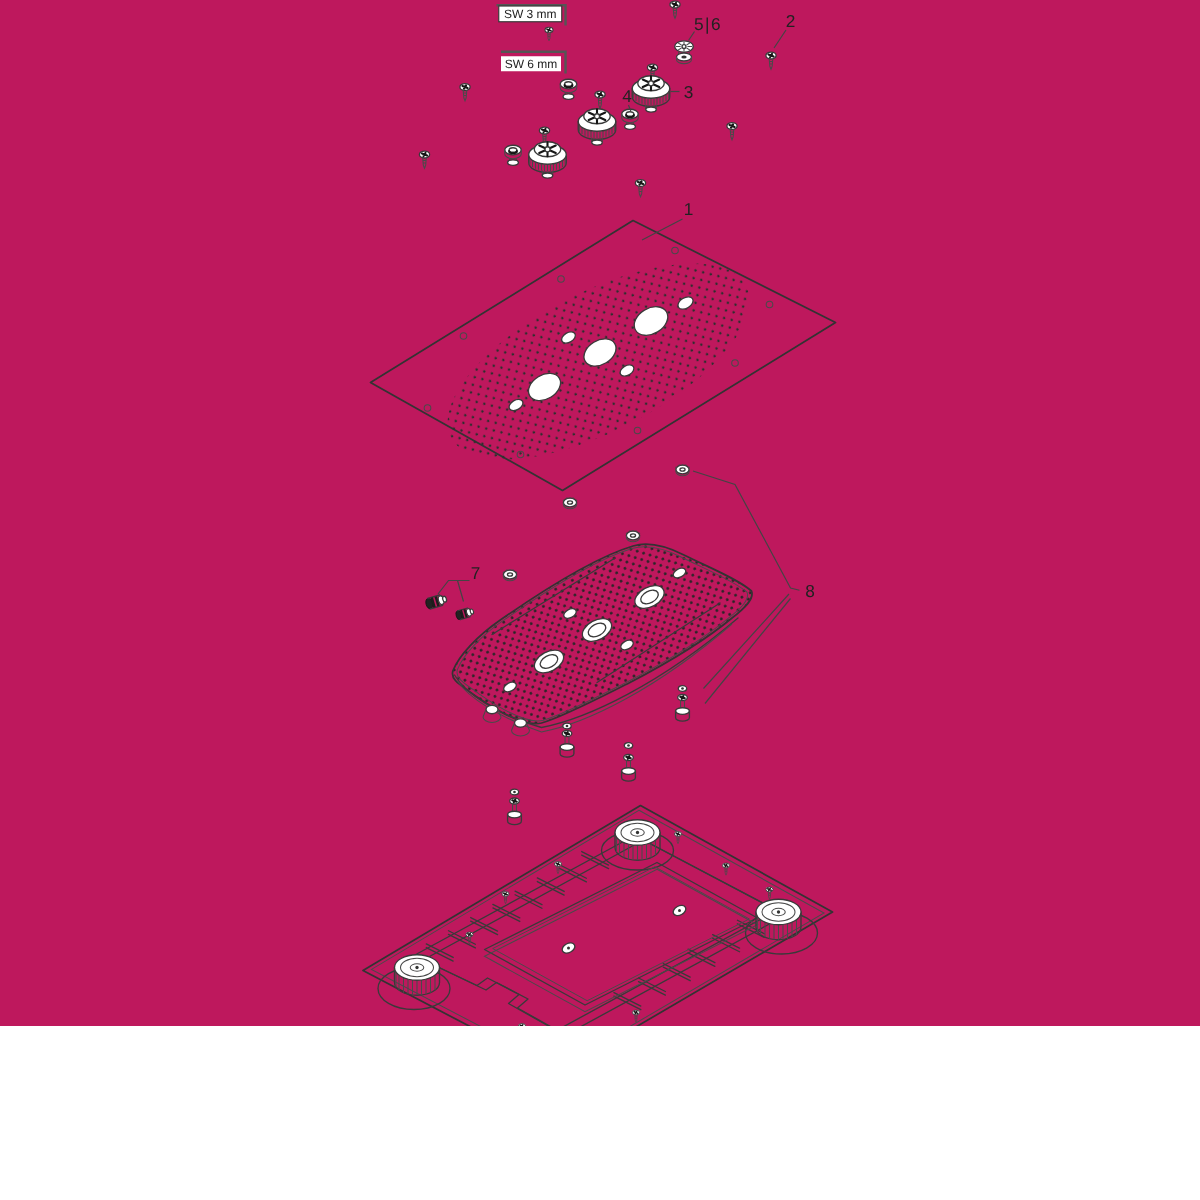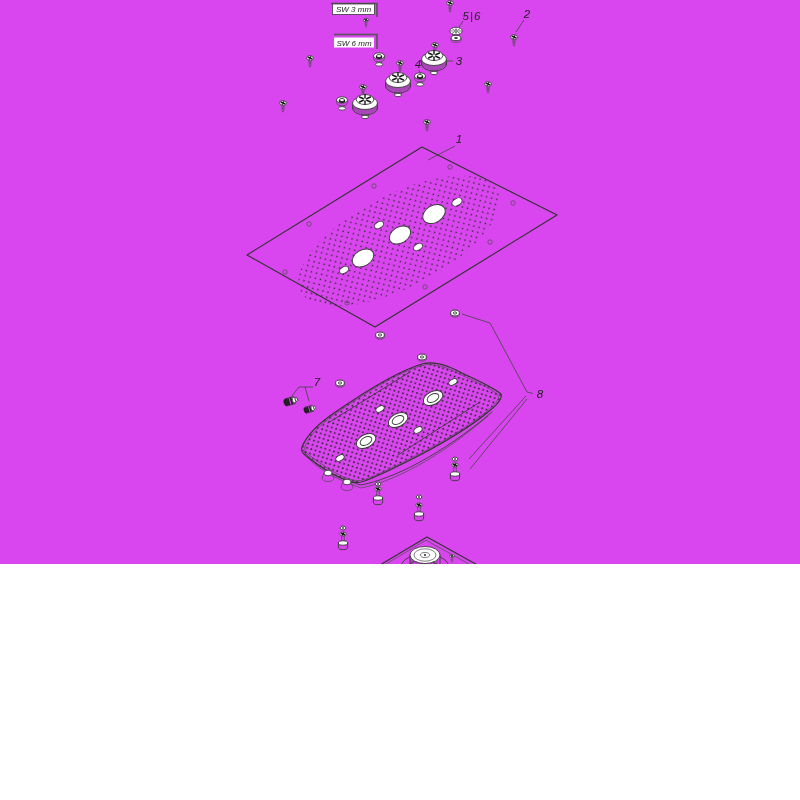--- a/index.html
+++ b/index.html
@@ -1,16 +1,16 @@
 <!DOCTYPE html>
 <html><head>
 <meta charset="utf-8">
 <style>
   html,body{margin:0;padding:0;background:#fff;}
-  #stage{width:800px;height:564px;position:relative;background:#d946ef;overflow:hidden;font-style:italic;}
+  #stage{width:800px;height:684px;position:relative;background:#be185d;overflow:hidden;}
   svg text{font-family:"Liberation Sans","DejaVu Sans",sans-serif;fill:#222;}
   .num{font-size:11.5px;}
   .sw{font-size:8px;}
   .ln{fill:none;stroke:#3a3a3a;stroke-width:0.9;stroke-linecap:round;stroke-linejoin:round;}
   .ln2{fill:none;stroke:#333;stroke-width:1.15;stroke-linejoin:round;}
   .thin{fill:none;stroke:#4a4a4a;stroke-width:0.7;}
   .wf{fill:#fff;stroke:#3a3a3a;stroke-width:0.9;}
   .dk{fill:none;stroke:#161616;stroke-width:1.4;stroke-linecap:round;}
   .ldr{fill:none;stroke:#444;stroke-width:0.8;}
 </style>

